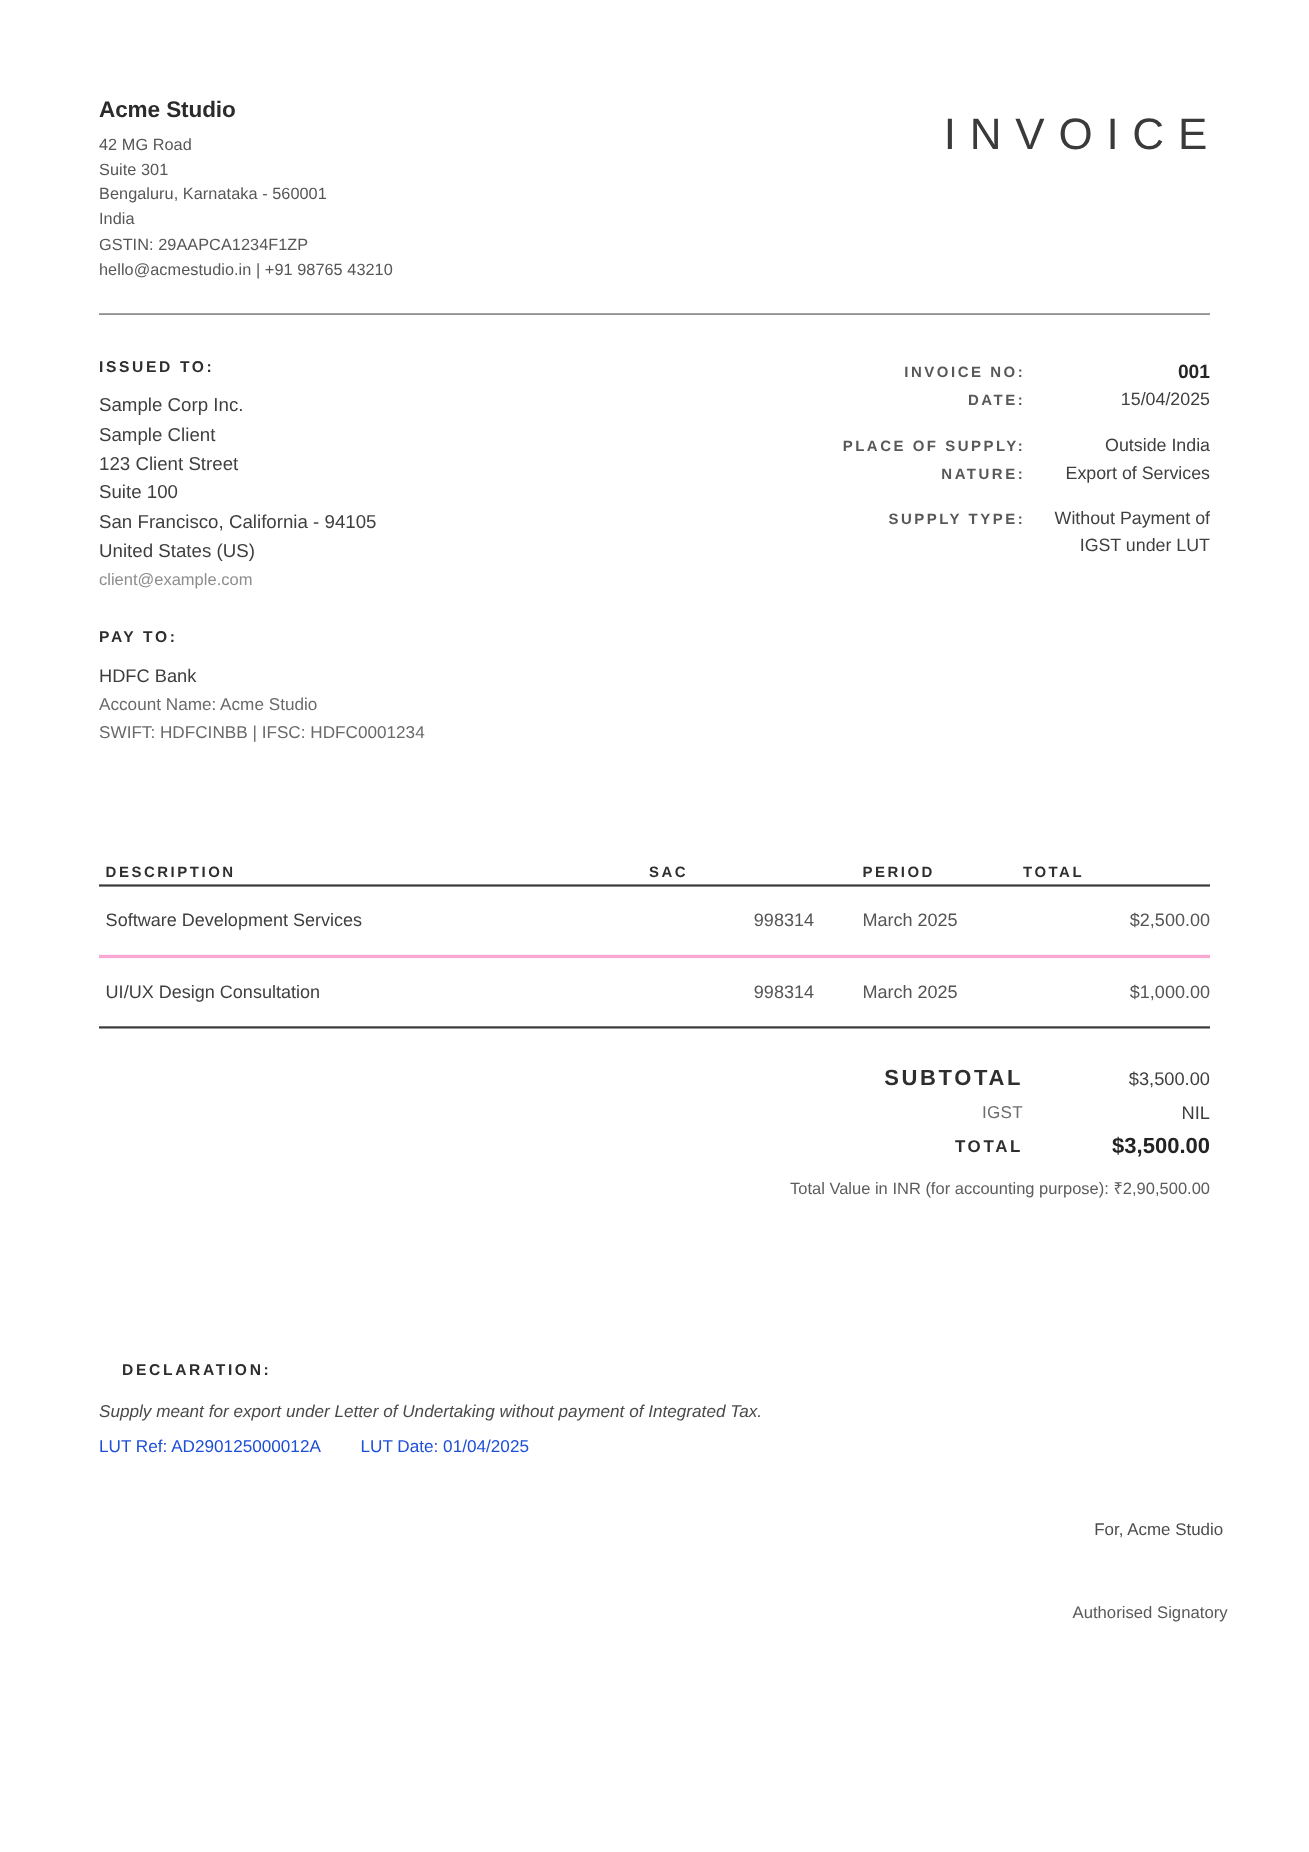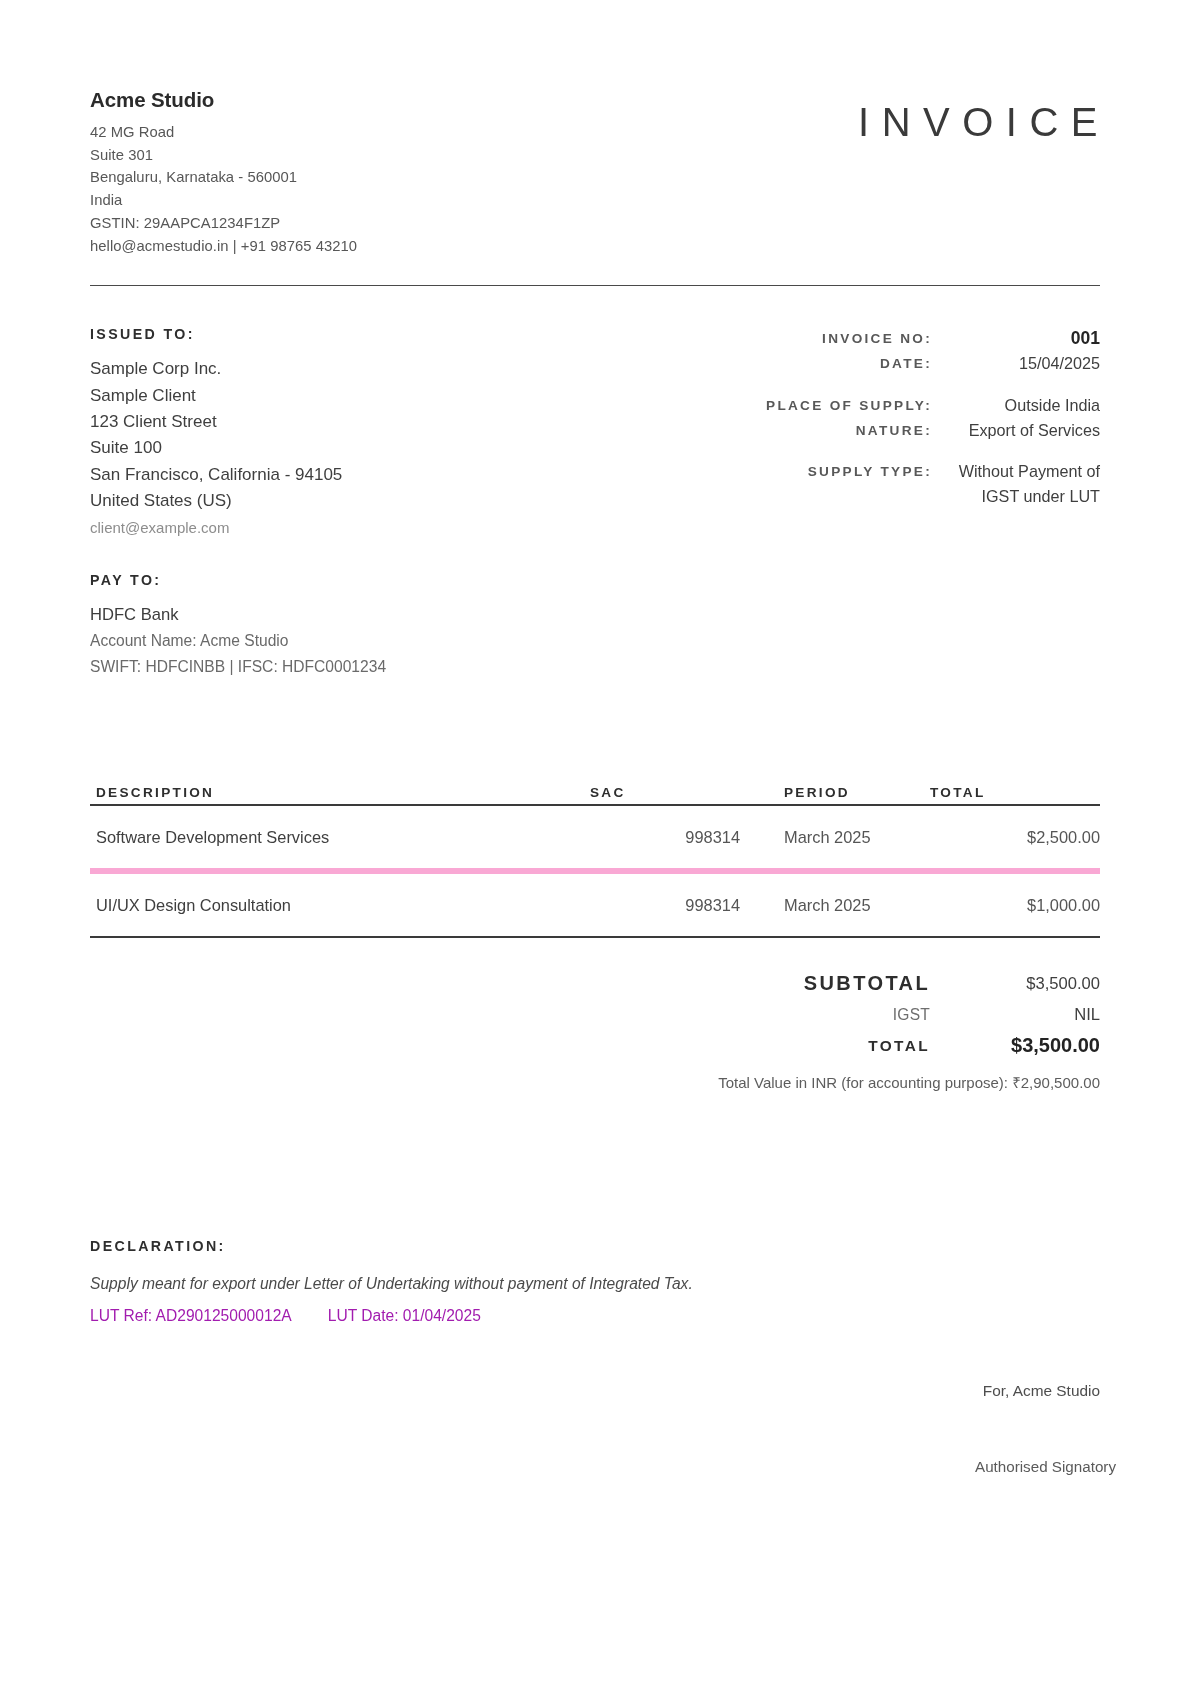--- a/index.html
+++ b/index.html
@@ -160,21 +160,21 @@
   }
 
   .items thead tr {
     border-bottom: 2.6px solid #3a3a3a;
   }
 
   .items td {
     font-size: 16.4px;
     color: #555555;
     padding: 22px 0 21px 0;
-    border-bottom: 6px solid #f9a8d4;
+    border-bottom: 3px solid #f9a8d4;
   }
 
   .items tbody tr:last-child td {
     border-bottom: 2.6px solid #3a3a3a;
   }
 
   .col-desc { width: 500px; padding-left: 6px !important; }
   .col-sac  { width: 150px; text-align: right; }
   .col-per  { width: 190px; text-align: left; padding-left: 44px !important; }
   .col-tot  { text-align: right; }
@@ -242,42 +242,43 @@
     top: 1238px;
     width: 800px;
   }
 
   .decl-label {
     font-size: 14.2px;
     font-weight: bold;
     letter-spacing: 2.4px;
     color: #2e2e2e;
     margin-bottom: 17px;
+    margin-left: 21px;
   }
 
   .decl-italic {
     font-size: 15.6px;
     font-style: italic;
     color: #4a4a4a;
     line-height: 26px;
   }
 
   .decl-lut {
     font-size: 15.6px;
-    color: #a21caf;
+    color: #1d4ed8;
     line-height: 26px;
     margin-top: 6px;
   }
 
   .decl-lut .gap { display: inline-block; width: 36px; }
 
   
   .sign-for {
     position: absolute;
-    right: 90px;
+    right: 78px;
     top: 1382px;
     font-size: 15.4px;
     color: #4d4d4d;
   }
 
   .sign-auth {
     position: absolute;
     right: 74px;
     top: 1458px;
     font-size: 15.2px;

